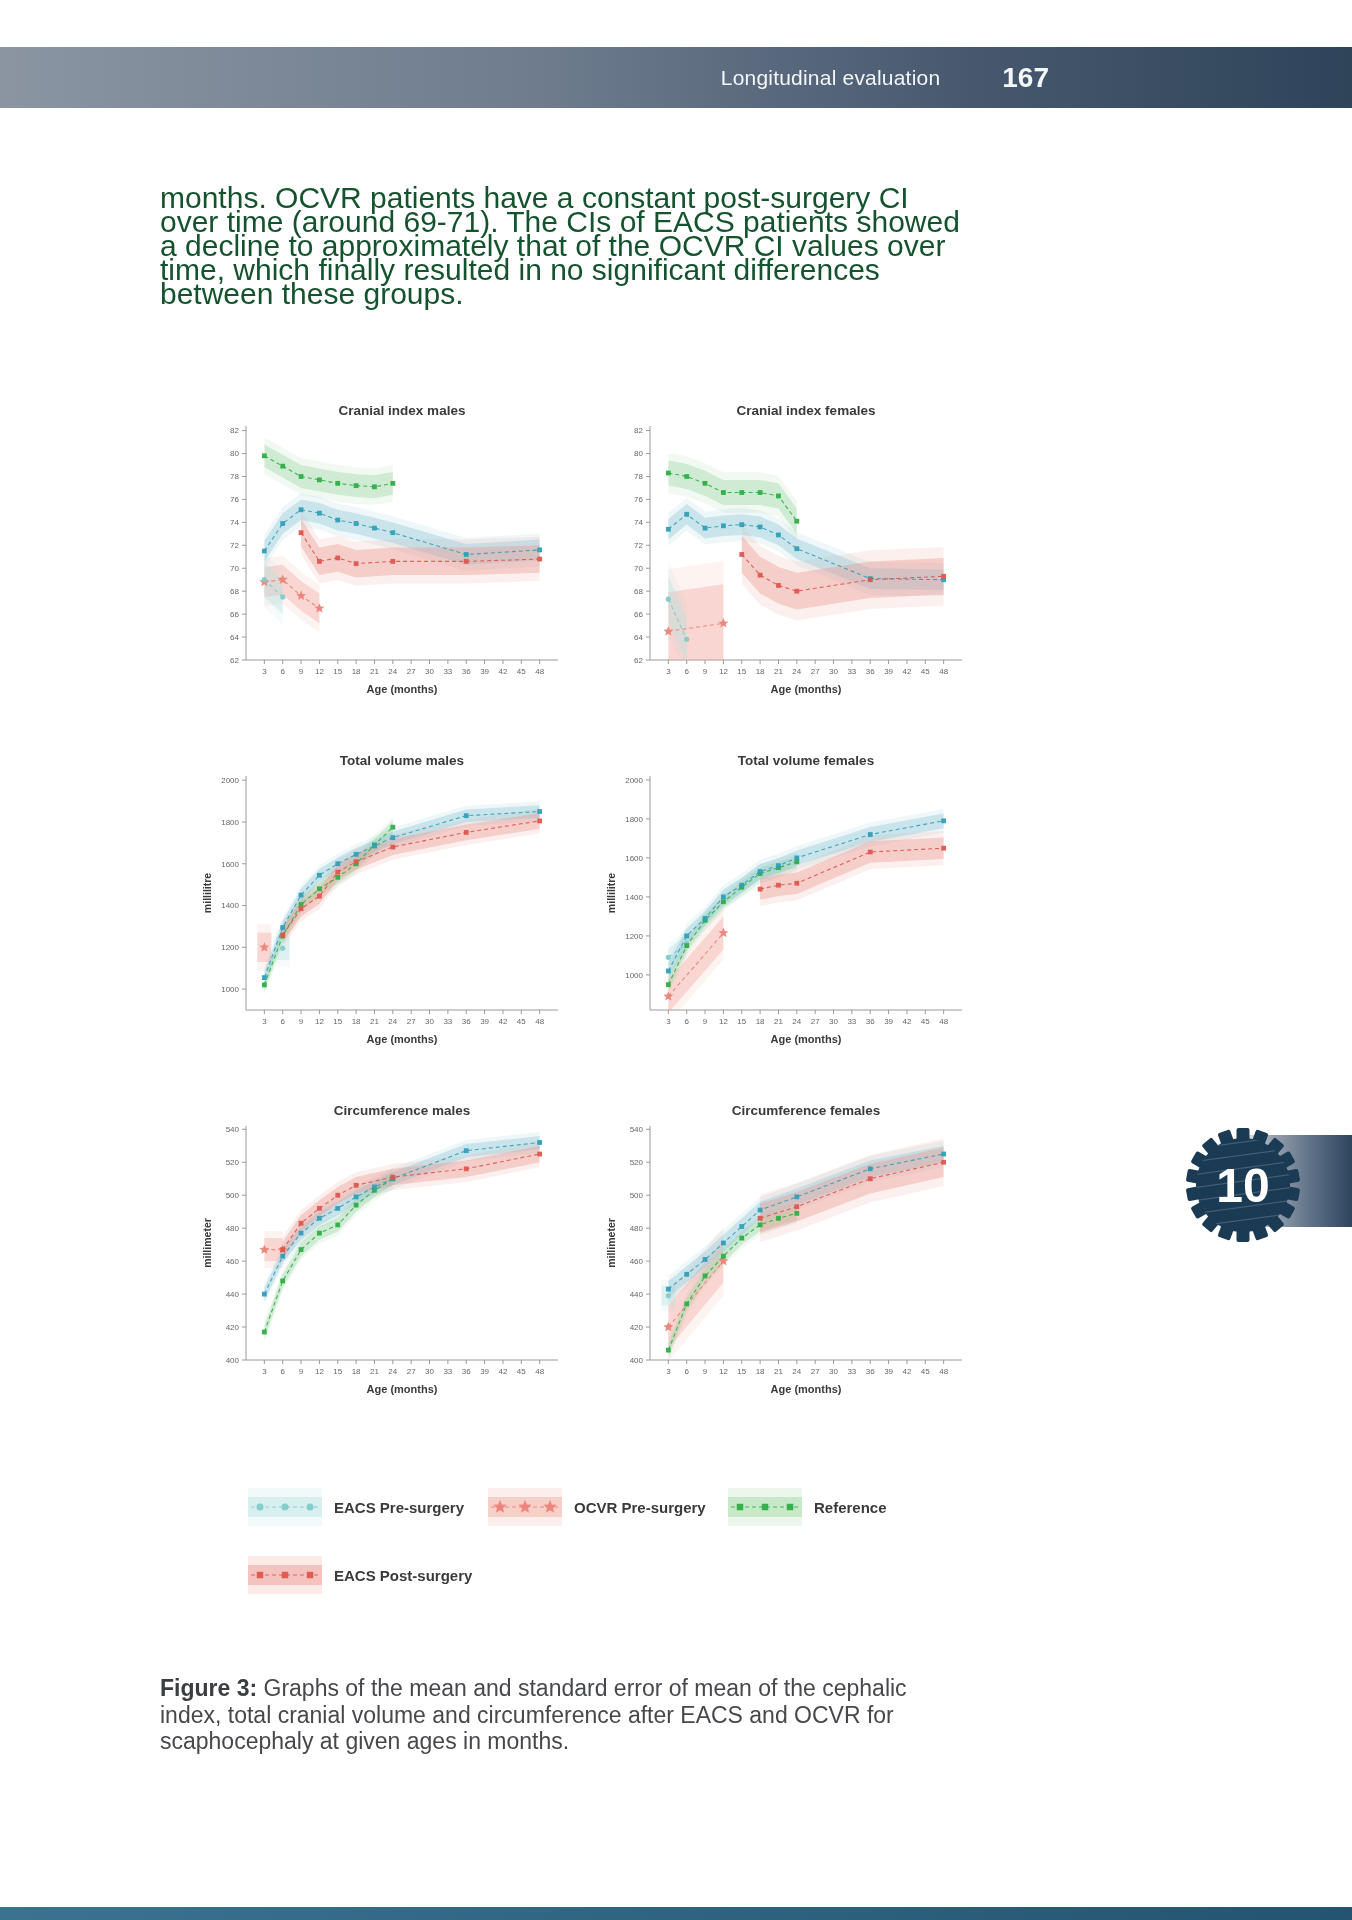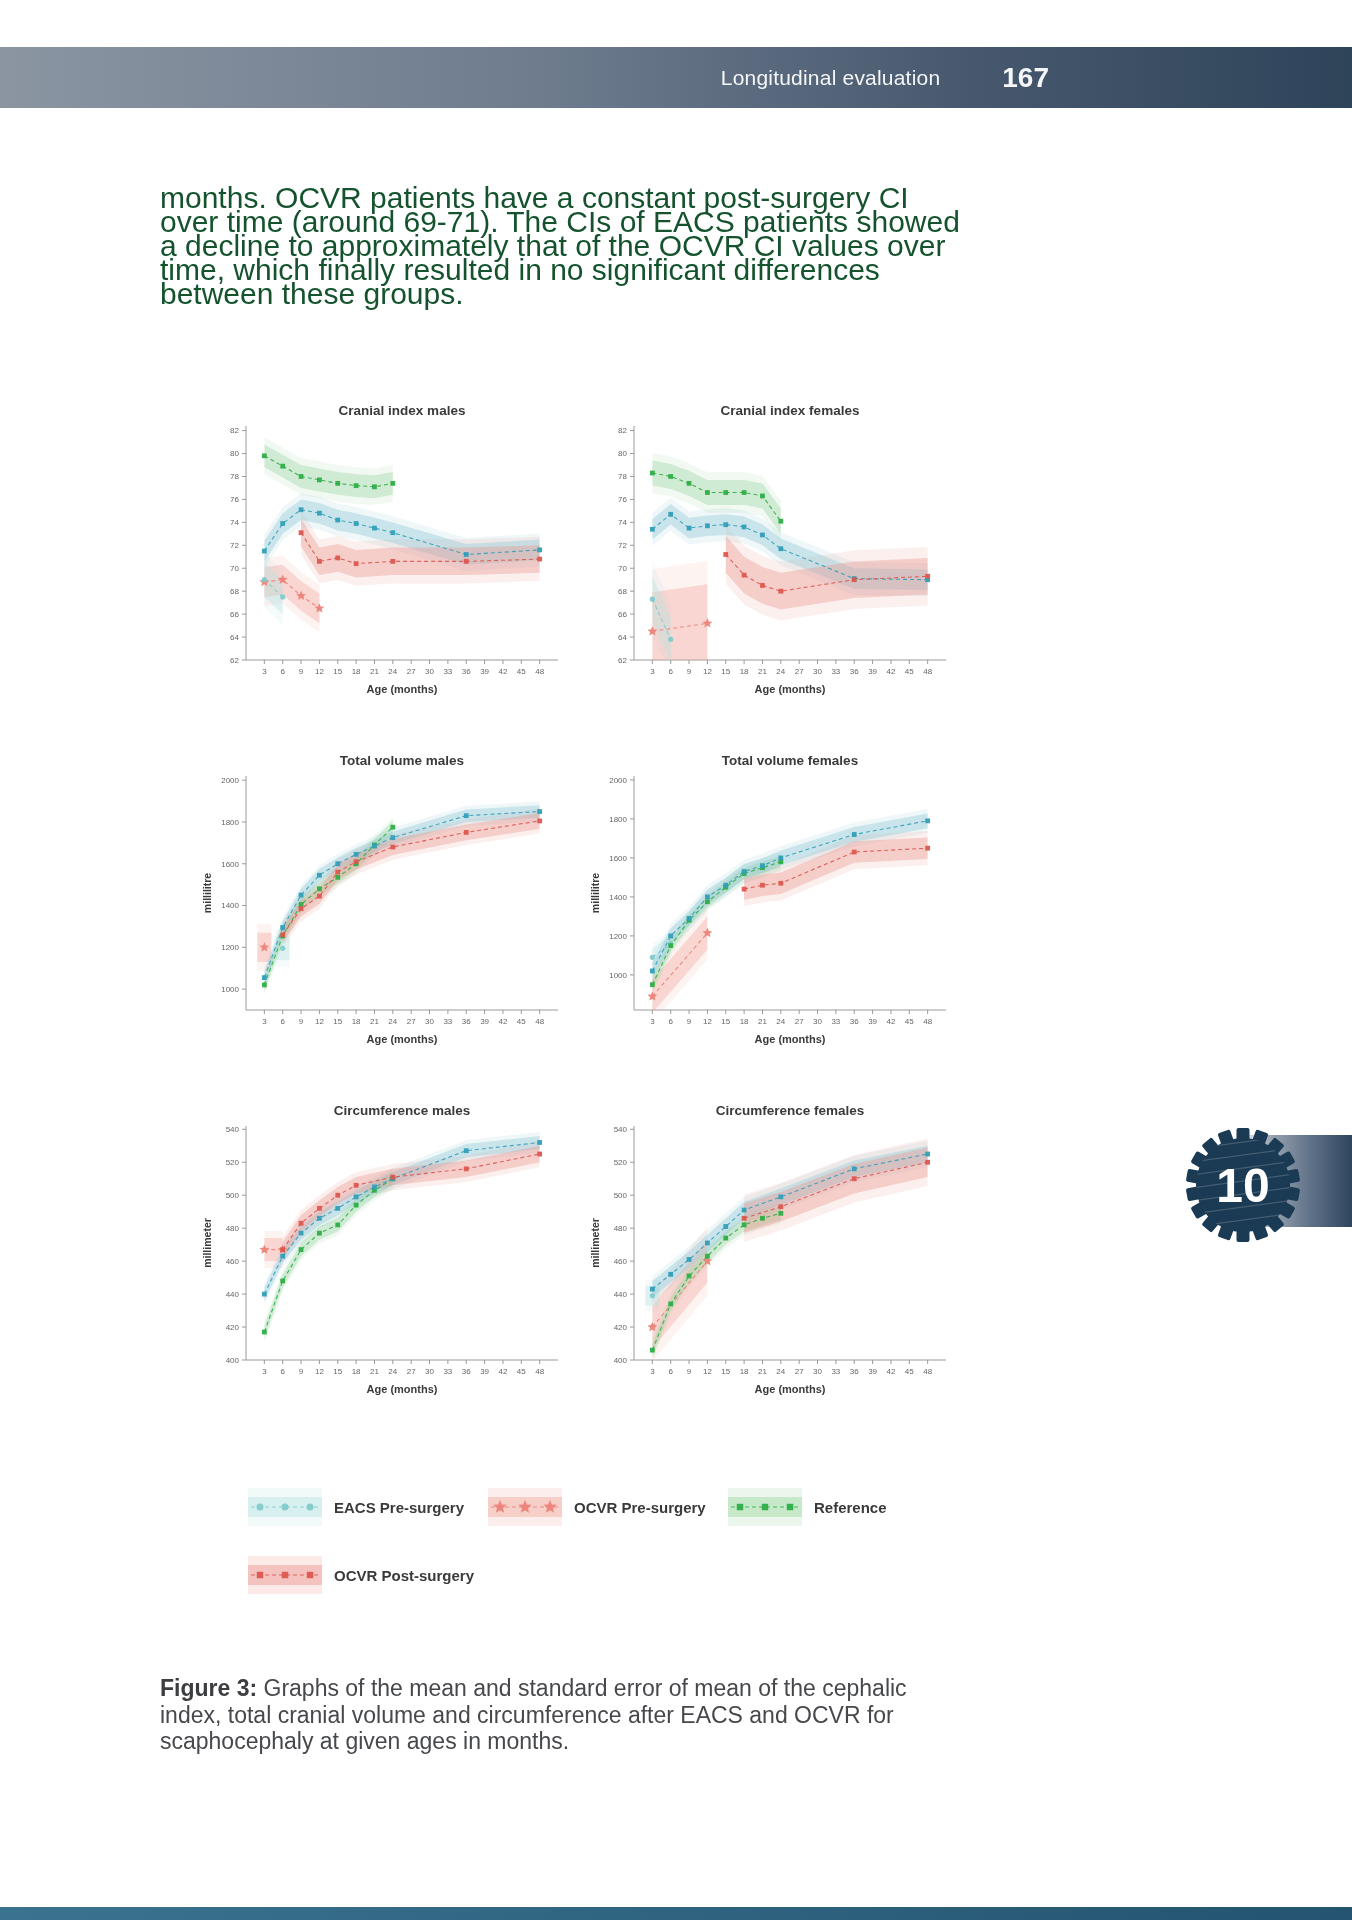--- a/index.html
+++ b/index.html
@@ -14,21 +14,21 @@
     padding-right:303px;box-sizing:border-box;color:#f4f6f8;
   }
   .header-title{font-size:21px;font-weight:400;letter-spacing:.2px;}
   .header-page{font-size:28px;font-weight:bold;margin-left:62px;}
   .body-paragraph{
     position:absolute;left:160px;top:156px;width:800px;
     font-size:30px;line-height:24px;color:#14532d;
   }
   .figure-area{position:absolute;left:200px;top:400px;width:764px;}
   .charts-grid{
-    display:grid;grid-template-columns:372px 372px;column-gap:16px;
+    display:grid;grid-template-columns:372px 372px;column-gap:32px;
     grid-template-rows:350px 350px 340px;
   }
   figure{margin:0;}
   figure svg{display:block;}
   .legend{
     margin-top:40px;margin-left:48px;
     display:grid;grid-template-columns:240px 240px 240px;row-gap:14px;
   }
   .legend-item{display:flex;align-items:center;}
   .legend-label{font-size:15px;font-weight:bold;color:#3a3a3a;margin-left:12px;white-space:nowrap;}
@@ -732,21 +732,21 @@
       </div>
       <div class="legend-item">
         <svg width="74" height="54">
           <rect x="0" y="8" width="74" height="38" fill="#eb958e" opacity="0.2"></rect>
           <rect x="0" y="17" width="74" height="20" fill="#eb958e" opacity="0.45"></rect>
           <line x1="3" y1="27" x2="71" y2="27" stroke="#dd574f" stroke-width="1.2" stroke-dasharray="4 3" opacity="0.85"></line>
           <rect x="8.76" y="23.759999999999998" width="6.48" height="6.48" fill="#dd574f" opacity="0.95"></rect>
           <rect x="33.76" y="23.759999999999998" width="6.48" height="6.48" fill="#dd574f" opacity="0.95"></rect>
           <rect x="58.76" y="23.759999999999998" width="6.48" height="6.48" fill="#dd574f" opacity="0.95"></rect>
         </svg>
-        <span class="legend-label">OCVR Post-surgery</span>
+        <span class="legend-label">EACS Post-surgery</span>
       </div>
     </div>
 </div>
 
 <p class="caption"><b>Figure 3:</b> <span>Graphs of the mean and standard error of mean of the cephalic index, total cranial volume and circumference after EACS and OCVR for scaphocephaly at given ages in months.</span></p>
 
 <div class="chapter-band"></div>
 <svg class="chapter-gear" width="118" height="118" viewBox="-59 -59 118 118">
   <g id="gearTeeth">
       <rect x="-6.5" y="-57" width="13" height="16" rx="2" transform="rotate(0)" fill="#1b3a53"></rect>

